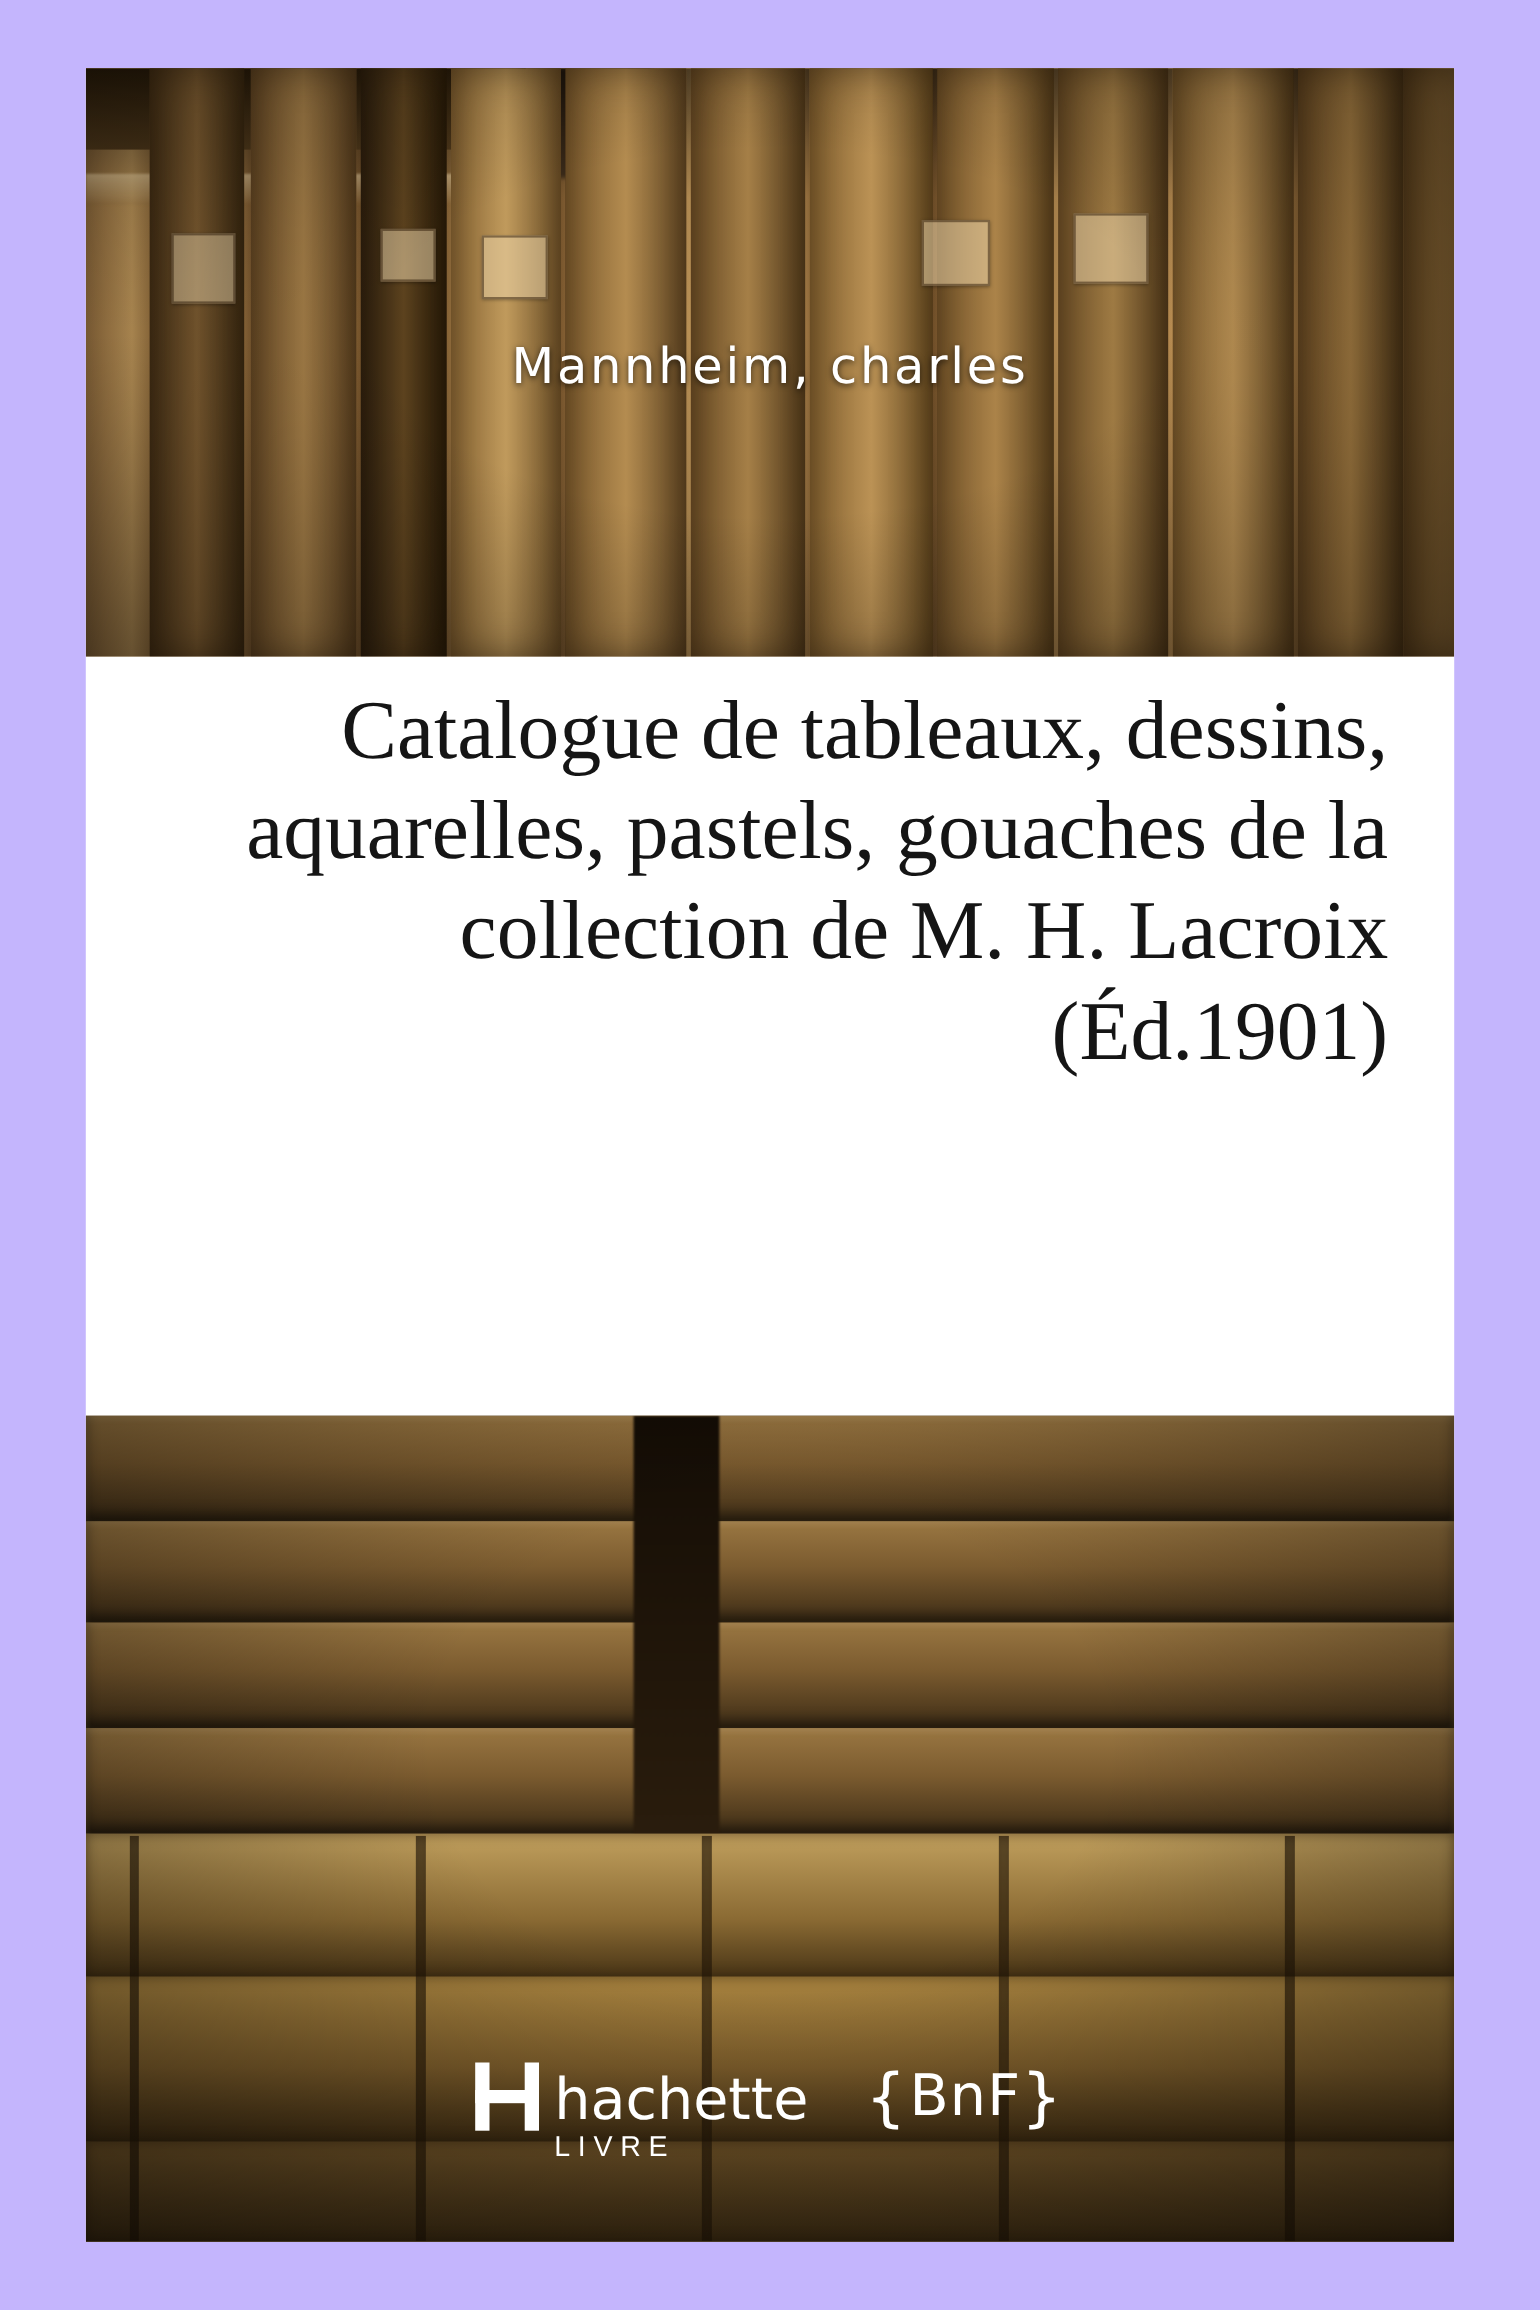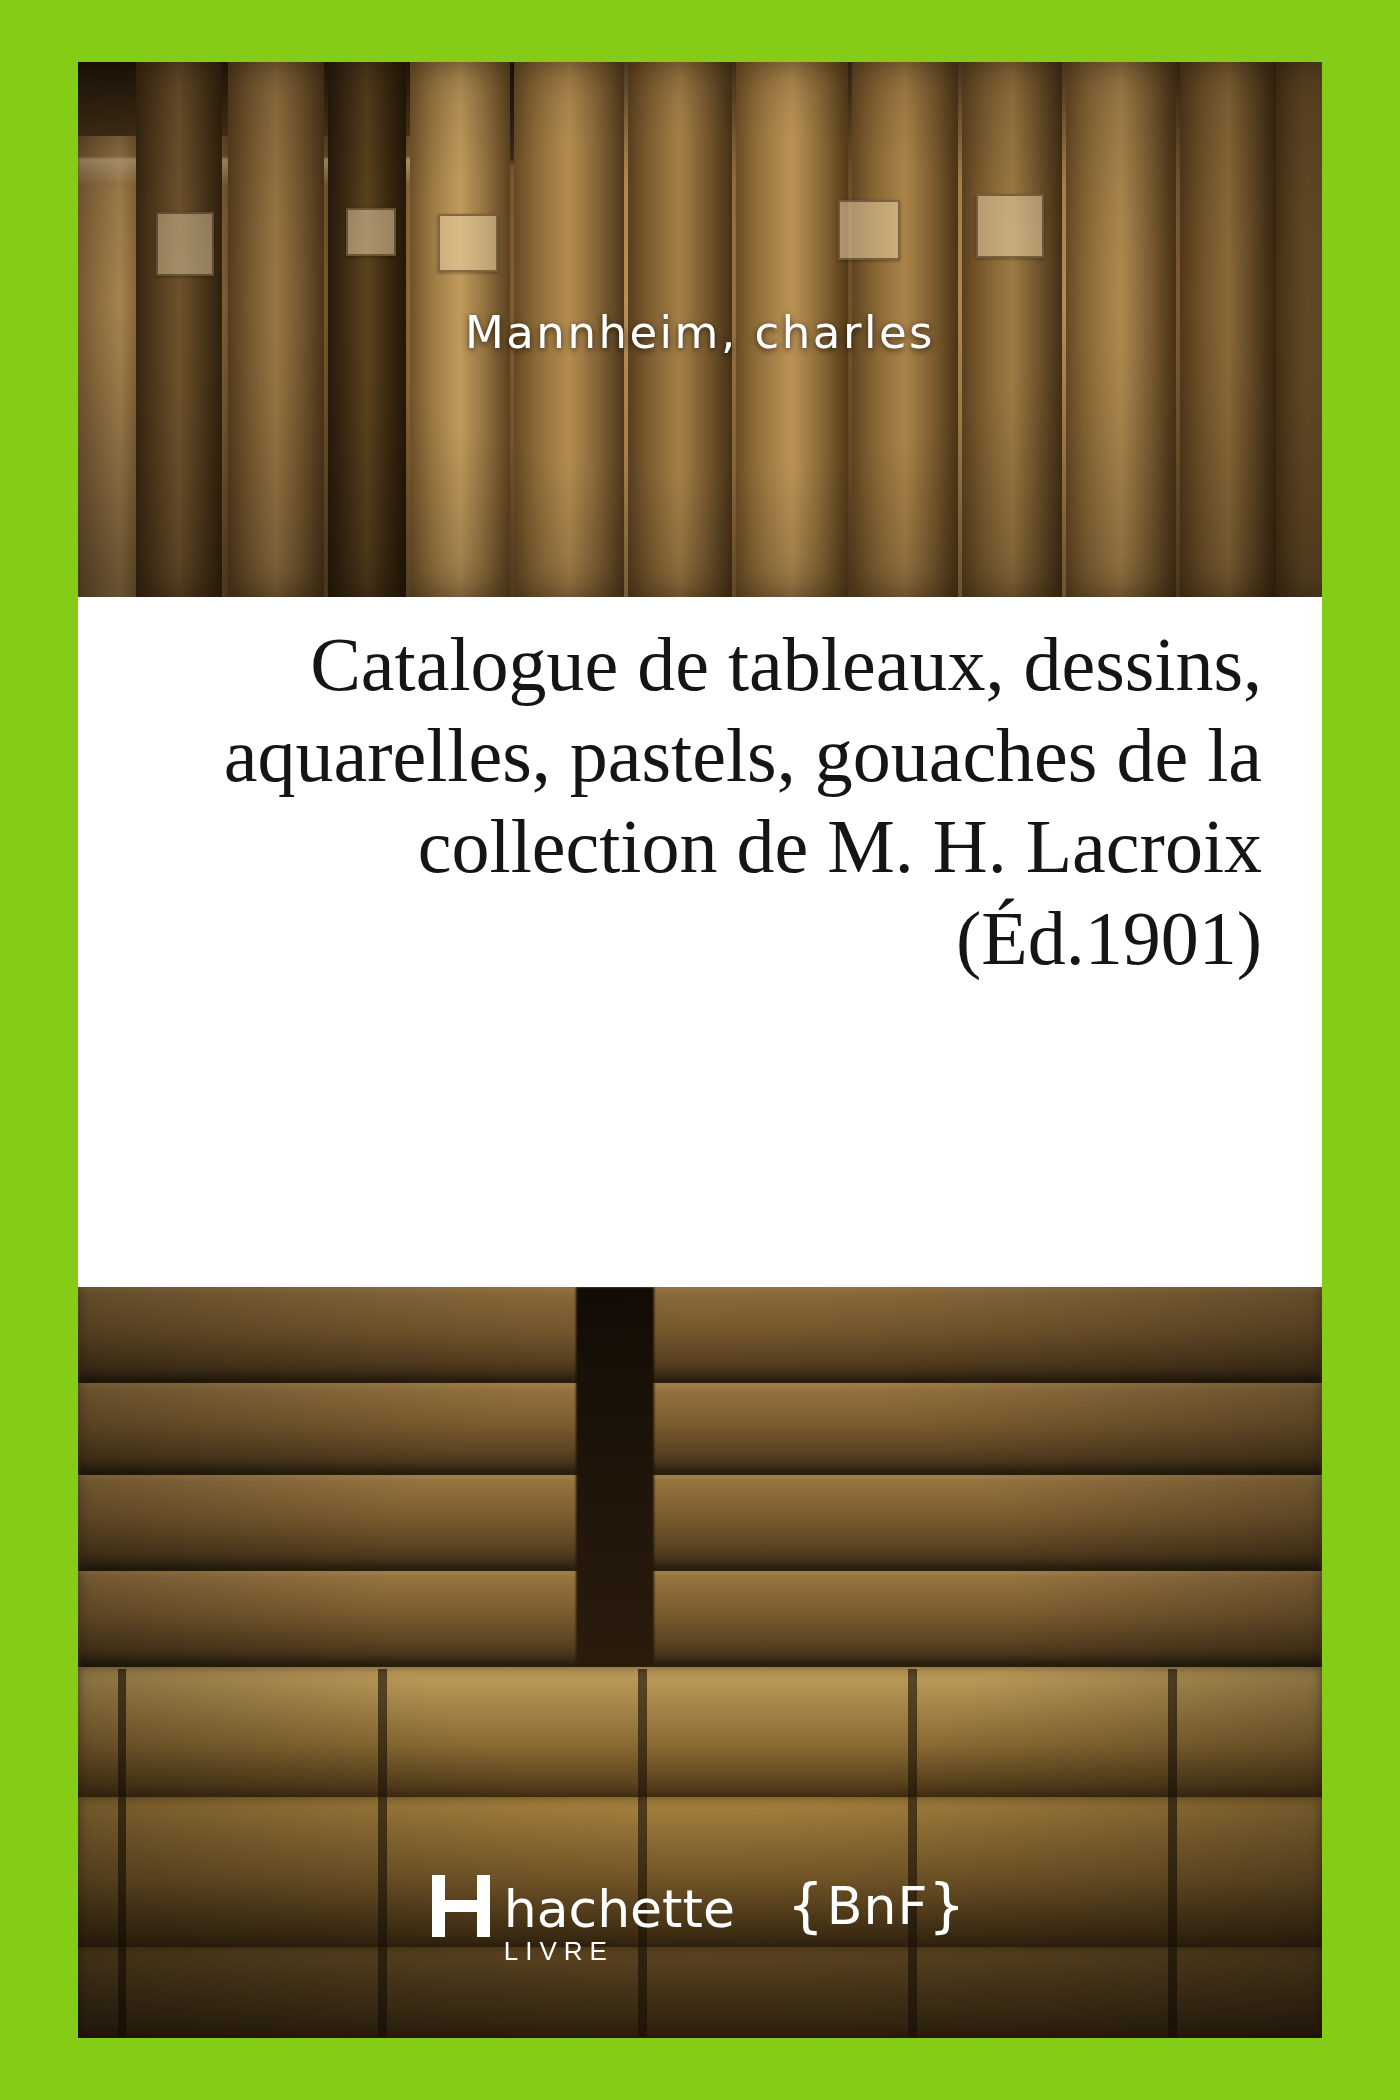--- a/index.html
+++ b/index.html
@@ -11,21 +11,21 @@
     width: 1400px;
     height: 2100px;
     font-family: "Liberation Serif", serif;
     overflow: hidden;
   }
 
   .page {
     position: relative;
     width: 1400px;
     height: 2100px;
-    background: #84cc16;
+    background: #c4b5fd;
     box-sizing: border-box;
   }
 
   
   .cover {
     position: absolute;
     left: 78px;
     top: 62px;
     width: 1244px;
     height: 1976px;

